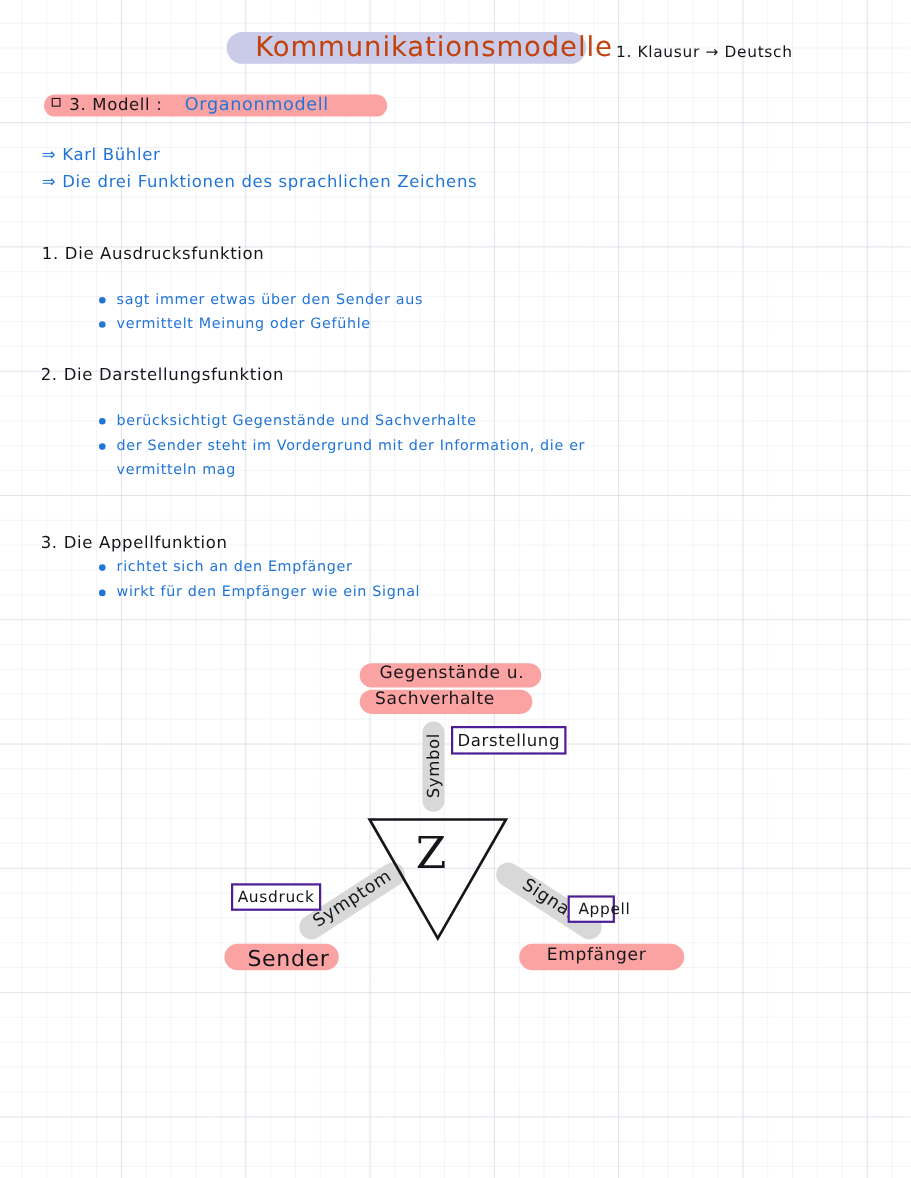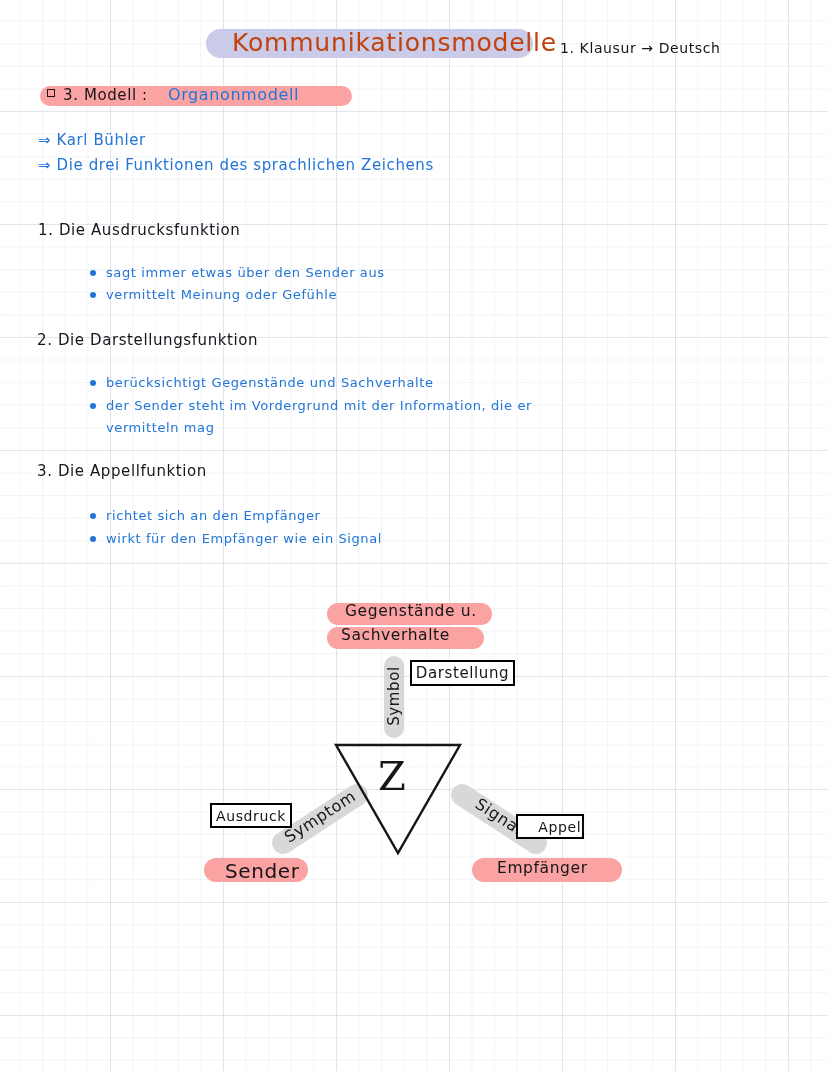--- a/index.html
+++ b/index.html
@@ -54,21 +54,21 @@
   .pill-gray { background: #d8d8d8; }
 
   .lbl {
     position: absolute;
     z-index: 3;
   }
 
   
   .redbox {
     position: absolute;
-    border: 2px solid #000000;
+    border: 2px solid #4c1d95;
     background: #ffffff;
     z-index: 4;
     display: flex;
     align-items: center;
     justify-content: center;
     box-sizing: border-box;
   }
 
   
   #title-text {
@@ -238,21 +238,21 @@
     font-size: 16px;
     transform: rotate(33deg);
     z-index: 3;
   }
 
   
   #box-ausdruck { left: 210px; top: 803px; width: 82px; height: 25px; }
   #box-ausdruck span { font-size: 14px; }
 
   
-  #box-appell { left: 516px; top: 814px; width: 68px; height: 25px; padding-left: 24px; }
+  #box-appell { left: 516px; top: 814px; width: 43px; height: 25px; padding-left: 24px; }
   #box-appell span { font-size: 14px; }
 
   
   #sender-pill { left: 204px; top: 858px; width: 104px; height: 24px; }
   #sender-txt  { left: 225px; top: 859px; font-size: 20px; }
 
   
   #empf-pill { left: 472px; top: 858px; width: 150px; height: 24px; }
   #empf-txt  { left: 497px; top: 859px; font-size: 15.5px; }
 </style>
@@ -279,21 +279,21 @@
 <div class="sec-bullet" style="left:90px; top:292px;"></div>
 <div class="hw ink-blue sec-item" style="left:106px; top:287px;">vermittelt Meinung oder Gefühle</div>
 
 <div class="hw ink-black sec-head" style="left:37px; top:331px;text-align:center;">2. Die Darstellungsfunktion</div>
 <div class="sec-bullet" style="left:90px; top:380px;"></div>
 <div class="hw ink-blue sec-item" style="left:106px; top:375px;">berücksichtigt Gegenstände und Sachverhalte</div>
 <div class="sec-bullet" style="left:90px; top:403px;"></div>
 <div class="hw ink-blue sec-item" style="left:106px; top:398px;">der Sender steht im Vordergrund mit der Information, die er</div>
 <div class="hw ink-blue sec-item" style="left:106px; top:420px;">vermitteln mag</div>
 
-<div class="hw ink-black sec-head" style="left:37px; top:462px;text-align:center;">3. Die Appellfunktion</div>
+<div class="hw ink-black sec-head" style="left:37px; top:484px;text-align:center;">3. Die Appellfunktion</div>
 <div class="sec-bullet" style="left:90px; top:513px;"></div>
 <div class="hw ink-blue sec-item" style="left:106px; top:508px;">richtet sich an den Empfänger</div>
 <div class="sec-bullet" style="left:90px; top:536px;"></div>
 <div class="hw ink-blue sec-item" style="left:106px; top:531px;">wirkt für den Empfänger wie ein Signal</div>
 
 <div id="diagram">
 
   <div class="pill pill-pink" id="top-pill-1"></div>
   <div class="pill pill-pink" id="top-pill-2"></div>
   <div class="hw ink-black lbl" id="top-txt-1">Gegenstände u.</div>

